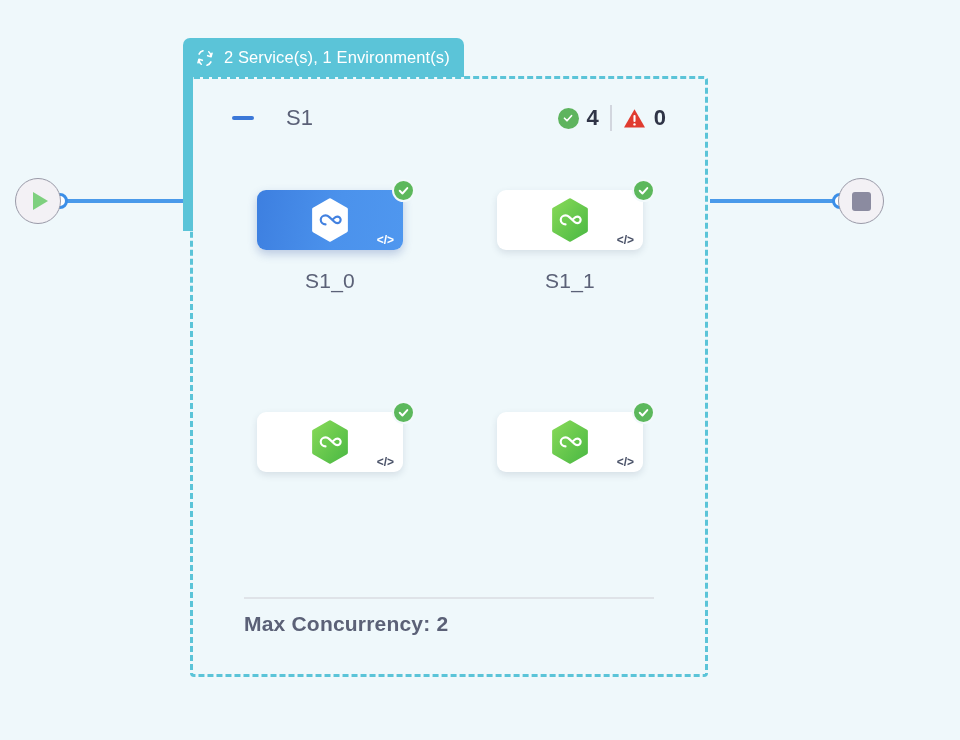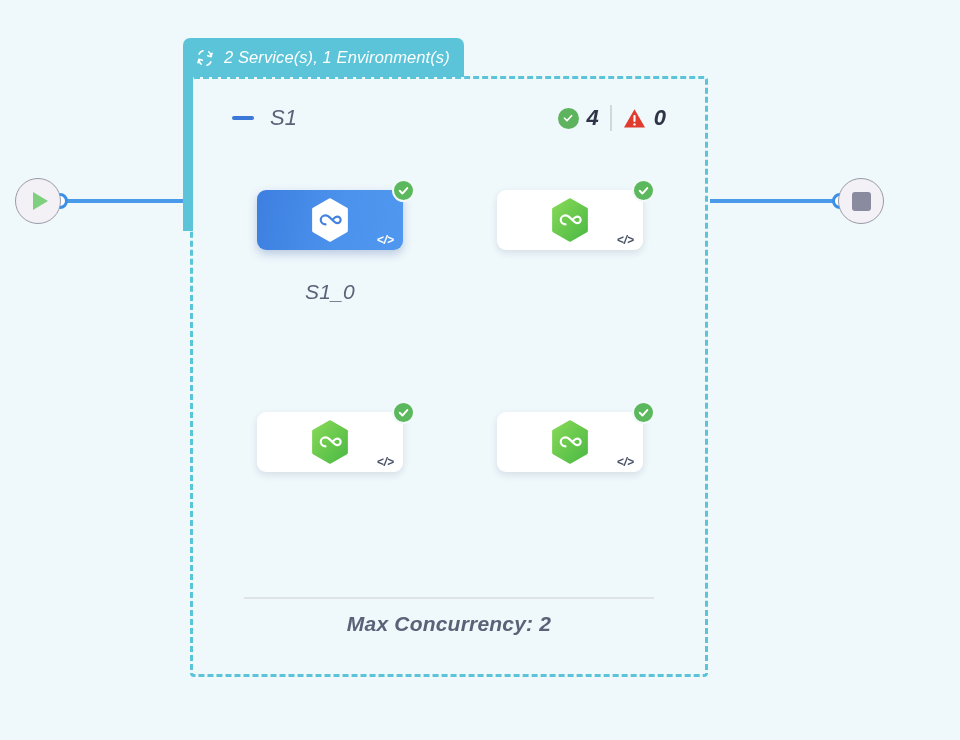--- a/index.html
+++ b/index.html
@@ -2,21 +2,21 @@
 <html><head>
 <meta charset="utf-8">
 <style>
   * { box-sizing: border-box; margin: 0; padding: 0; }
   html, body {
     width: 960px; height: 740px;
     background: #eff8fb;
     font-family: "Liberation Sans", sans-serif;
     overflow: hidden;
   }
-  #canvas { position: relative; width: 960px; height: 596px; font-style: italic; }
+  #canvas { position: relative; width: 960px; height: 596px; }
 
   
   .edge-line { position: absolute; height: 4px; background: #4a9aea; }
   #edge-left  { left: 60px;  top: 199px; width: 126px; }
   #edge-right { left: 710px; top: 199px; width: 132px; }
 
   .port {
     position: absolute; width: 16px; height: 16px; border-radius: 50%;
     background: #ffffff; border: 3px solid #3b8fe8;
   }
@@ -60,21 +60,21 @@
     border: 3px dashed #5bc4d8;
     border-radius: 4px;
     background: transparent;
   }
 
   
   #subgroup-row {
     position: absolute; left: 232px; top: 105px; width: 434px;
     display: flex; align-items: center; justify-content: space-between;
   }
-  .sg-left { display: flex; align-items: center; gap: 16px; }
+  .sg-left { display: flex; align-items: center; gap: 32px; }
   .collapse-minus { width: 22px; height: 4px; border-radius: 2px; background: #3b78d8; }
   .sg-title { font-size: 22px; color: #5b6177; letter-spacing: .2px; }
 
   .sg-stats { display: flex; align-items: center; gap: 11px; }
   .stat { display: flex; align-items: center; gap: 8px; }
   .stat-val { font-size: 22px; font-weight: 700; color: #2f3446; }
   .stat-sep { width: 2px; height: 26px; background: #d2d6de; }
   .ok-circle {
     width: 21px; height: 21px; border-radius: 50%; background: #5eb45e;
     display: flex; align-items: center; justify-content: center;
@@ -110,32 +110,32 @@
   .check-badge svg { display: block; }
 
   .code-glyph {
     position: absolute; right: 9px; bottom: 4px;
     font-family: "Liberation Sans", sans-serif;
     font-size: 12px; font-weight: 700; color: #4a5268; line-height: 1;
   }
   .card.selected .code-glyph { color: #ffffff; }
 
   .card-label {
-    margin-top: 30px; text-align: center;
+    margin-top: 19px; text-align: center;
     font-size: 21px; color: #5b6177; letter-spacing: .2px;
   }
 
   
   #footer-div {
     position: absolute; left: 244px; top: 597px; width: 410px;
     height: 2px; background: #dfe3e8;
   }
   #footer-text {
     position: absolute; left: 244px; top: 612px; width: 410px;
-    text-align: center; font-size: 21px; font-weight: 700;
+    text-align: left; font-size: 21px; font-weight: 700;
     color: #5b6177; letter-spacing: .2px;
   }
 </style>
 </head>
 <body>
 
 <div id="canvas">
 
   <div class="edge-line" id="edge-left"></div>
   <div class="edge-line" id="edge-right"></div>
@@ -223,20 +223,21 @@
         <path d="M32 3 55.5 16.5v31L32 61 8.5 47.5v-31z" fill="url(#g1)" stroke="url(#g1)" stroke-width="5" stroke-linejoin="round"></path>
         <path d="M25.5 38.4c-3.9 0-7-3-7-6.6s3.1-6.6 7-6.6c2.3 0 4 1.1 5.6 2.6l7.2 6.8c1.2 1.2 2.5 2 4.2 2 2.8 0 5-2.1 5-4.8s-2.2-4.8-5-4.8c-1.7 0-3 .8-4.2 2l-1.6 1.5" fill="none" stroke="#ffffff" stroke-width="3.1" stroke-linecap="round" stroke-linejoin="round"></path>
       </svg>
       <span class="check-badge">
         <svg width="13" height="13" viewBox="0 0 24 24" fill="none" stroke="#ffffff" stroke-width="3.6" stroke-linecap="round" stroke-linejoin="round">
           <path d="M5 12.5 10 17.5 19 7.5"></path>
         </svg>
       </span>
       <span class="code-glyph">&lt;/&gt;</span>
     </div>
+    <div class="card-label">S1_1</div>
   </div>
 
   <div class="card-wrap" id="card-2">
     <div class="card">
       <svg class="hexlogo" viewBox="0 0 64 64">
         <defs>
           <linearGradient id="g2" x1="0" y1="0" x2="1" y2="1">
             <stop offset="0" stop-color="#86d957"></stop>
               <stop offset="1" stop-color="#4cb944"></stop>
           </linearGradient>

